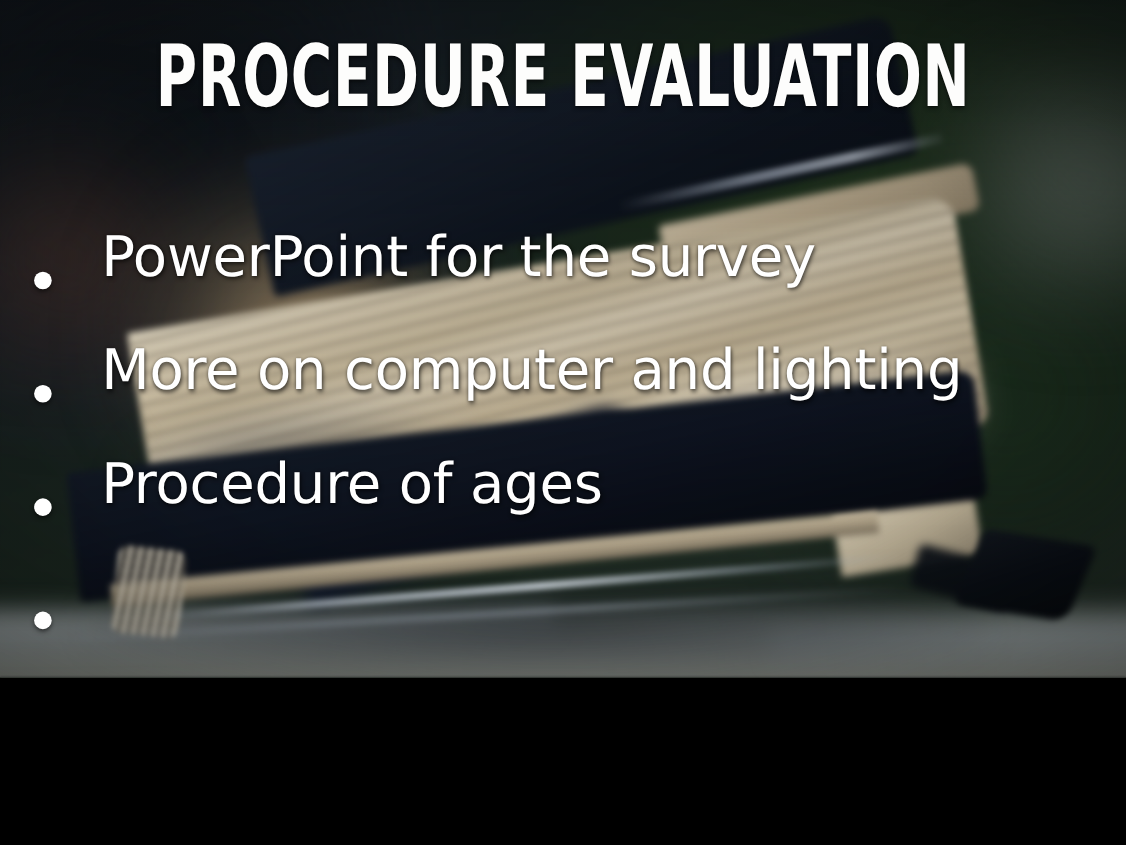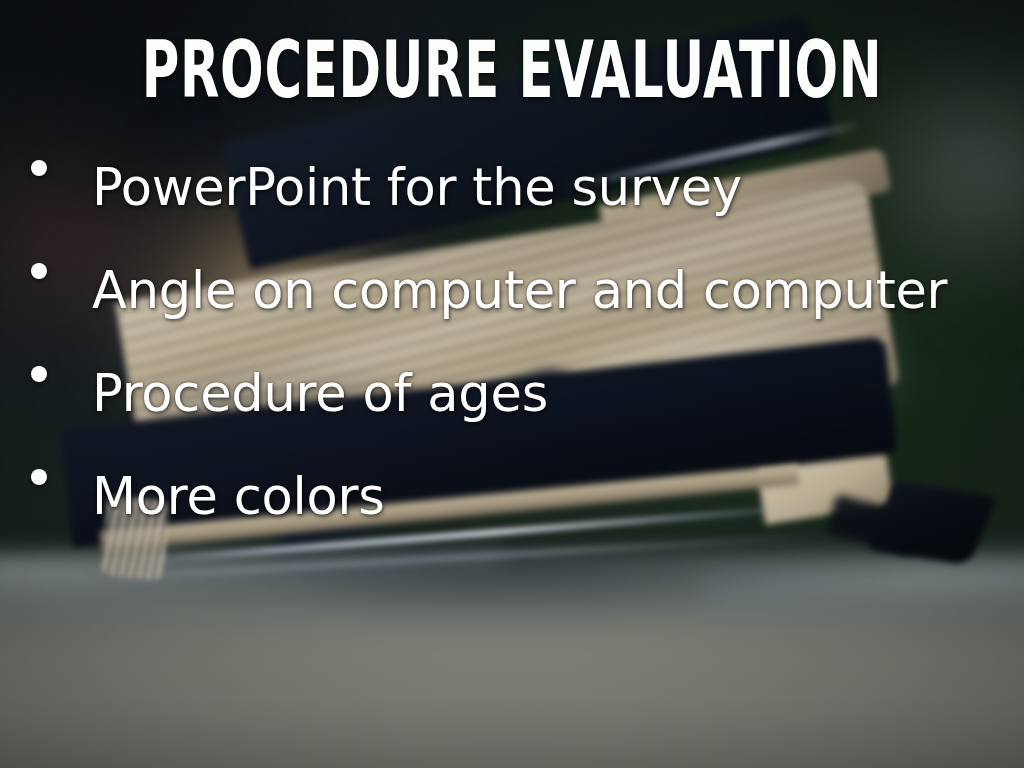--- a/index.html
+++ b/index.html
@@ -8,21 +8,21 @@
   html, body {
     width:1024px;
     height:768px;
     overflow:hidden;
     background:#000;
   }
 
   .slide {
     position:relative;
     width:1024px;
-    height:768px;
+    height:616px;
     overflow:hidden;
     font-family:"DejaVu Sans", sans-serif;
   }
 
   
   .photo {
     position:absolute;
     inset:0;
     overflow:hidden;
     background:#16201c;
@@ -323,21 +323,21 @@
 
   .bullets {
     position:absolute;
     left:22px;
     top:160px;
     right:20px;
   }
 
   .bullet-row {
     display:flex;
-    align-items:flex-start;
+    align-items:flex-end;
     height:103px;
   }
 
   .bullet-dot {
     flex:0 0 auto;
     width:16px;
     height:16px;
     margin-left:9px;
     margin-right:45px;
     border-radius:50%;
@@ -408,29 +408,28 @@
     <div class="bullets">
 
       <div class="bullet-row">
         <span class="bullet-dot"></span>
         <span class="bullet-text">PowerPoint for the survey</span>
       </div>
 
 
       <div class="bullet-row">
         <span class="bullet-dot"></span>
-        <span class="bullet-text">Angle on computer and computer</span>
+        <span class="bullet-text">More on computer and lighting</span>
       </div>
 
       <div class="bullet-row">
         <span class="bullet-dot"></span>
         <span class="bullet-text">Procedure of ages</span>
       </div>
 
       <div class="bullet-row">
         <span class="bullet-dot"></span>
-        <span class="bullet-text">More colors</span>
       </div>
 
     </div>
   </div>
 
 </div>
 
 </body></html>

